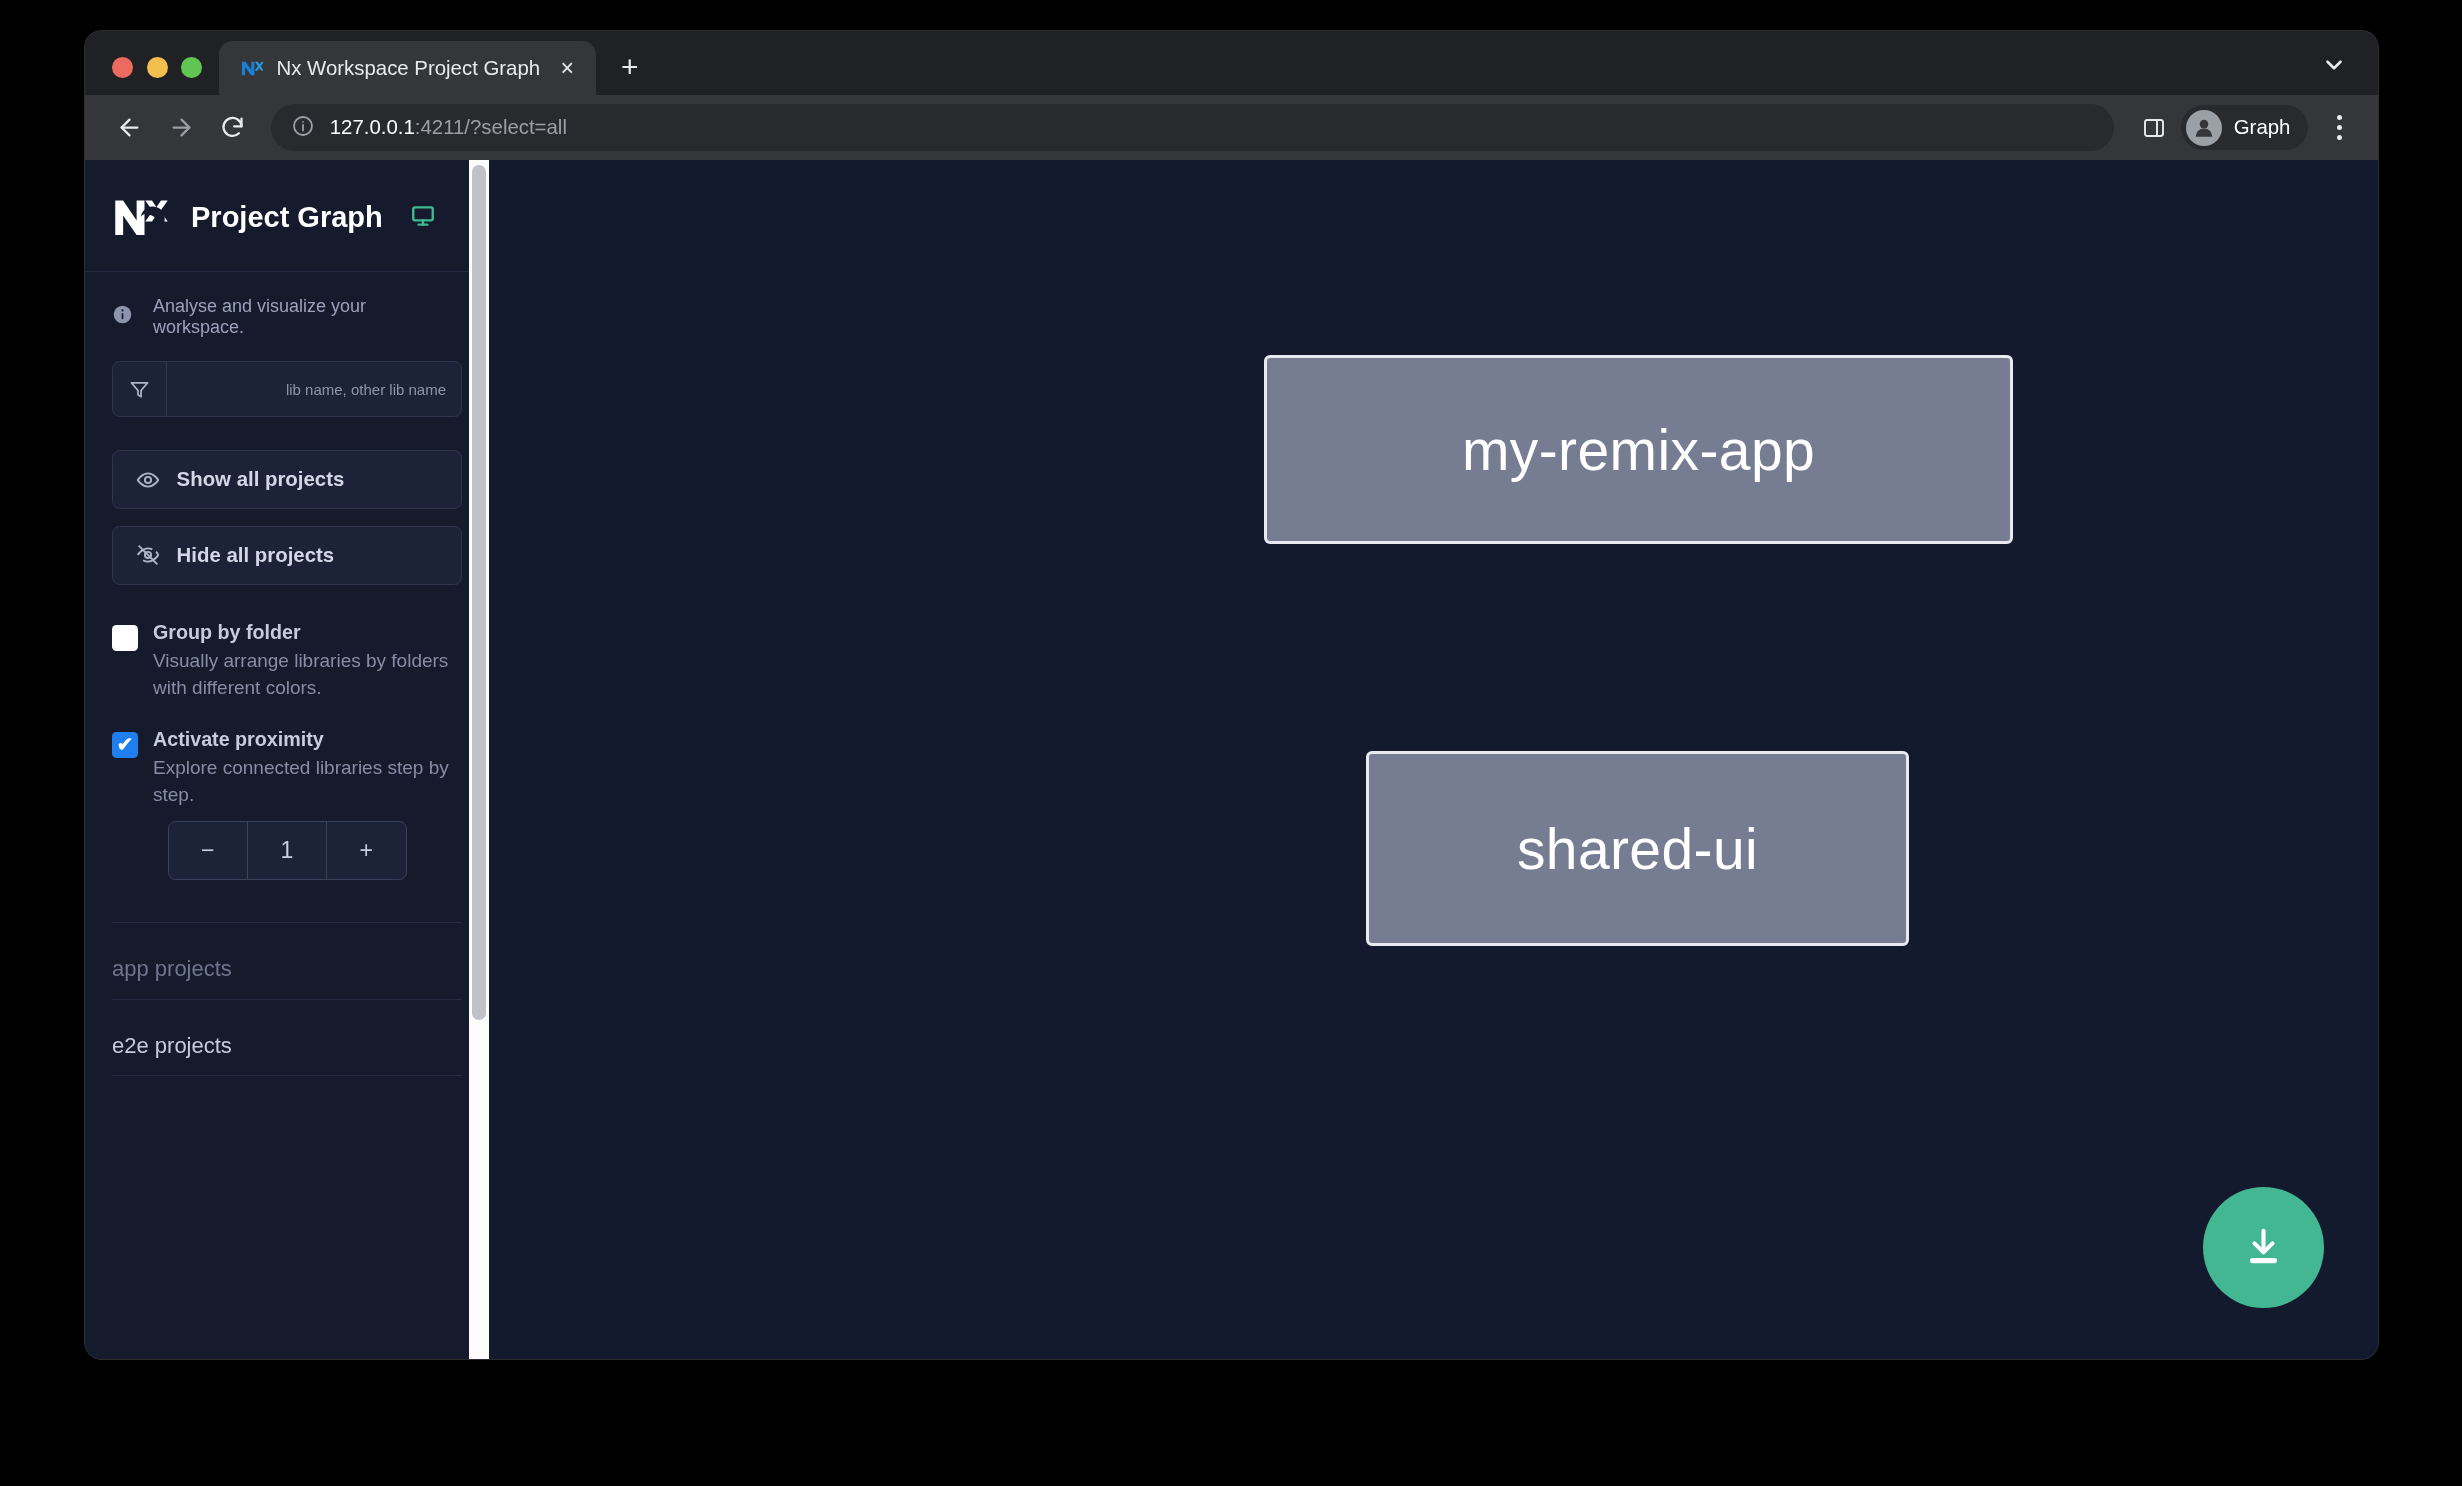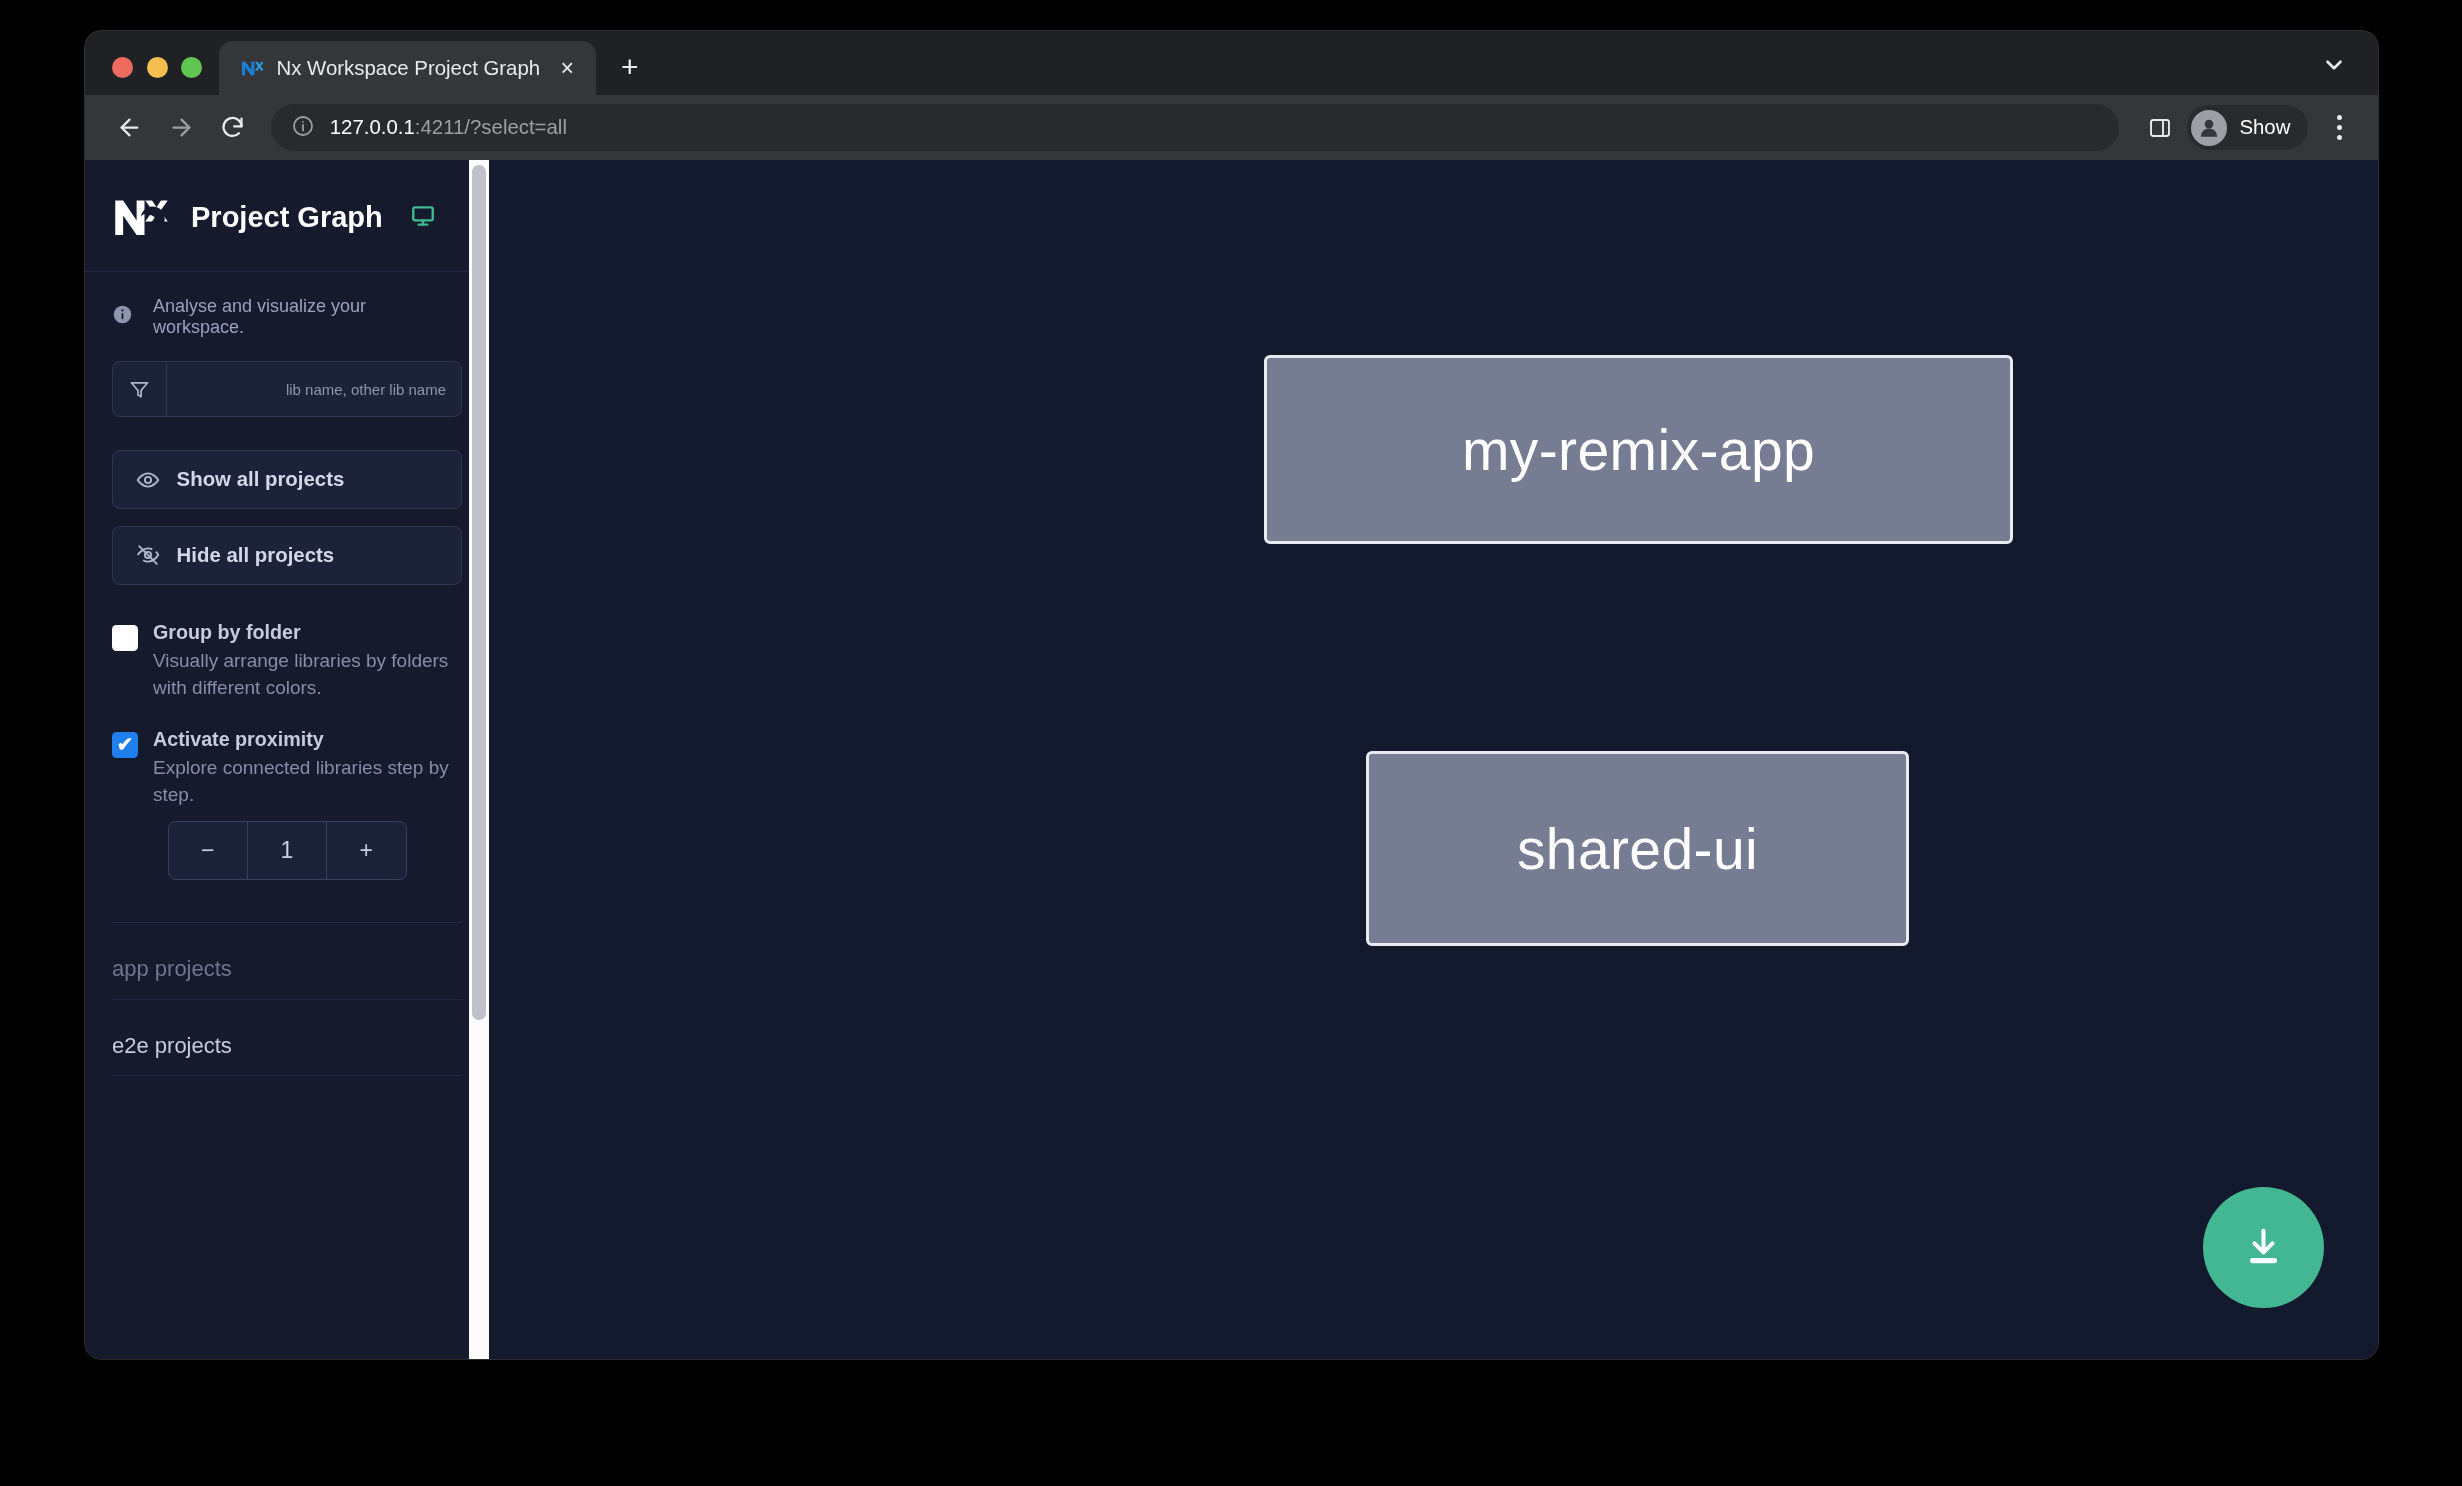--- a/index.html
+++ b/index.html
@@ -386,21 +386,21 @@
         </svg>
     </div>
 
     <div class="profile-chip">
       <span class="avatar">
         <svg width="26" height="26" viewBox="0 0 24 24" fill="#35363a">
           <circle cx="12" cy="8.4" r="4"></circle>
             <path d="M4.4 20a7.6 7.6 0 0 1 15.2 0z"></path>
           </svg>
       </span>
-      <span class="profile-name">Show</span>
+      <span class="profile-name">Graph</span>
     </div>
 
     <div class="menu-btn">
       <span class="menu-dot"></span>
       <span class="menu-dot"></span>
       <span class="menu-dot"></span>
     </div>
   </div>
 
   <div class="page">

